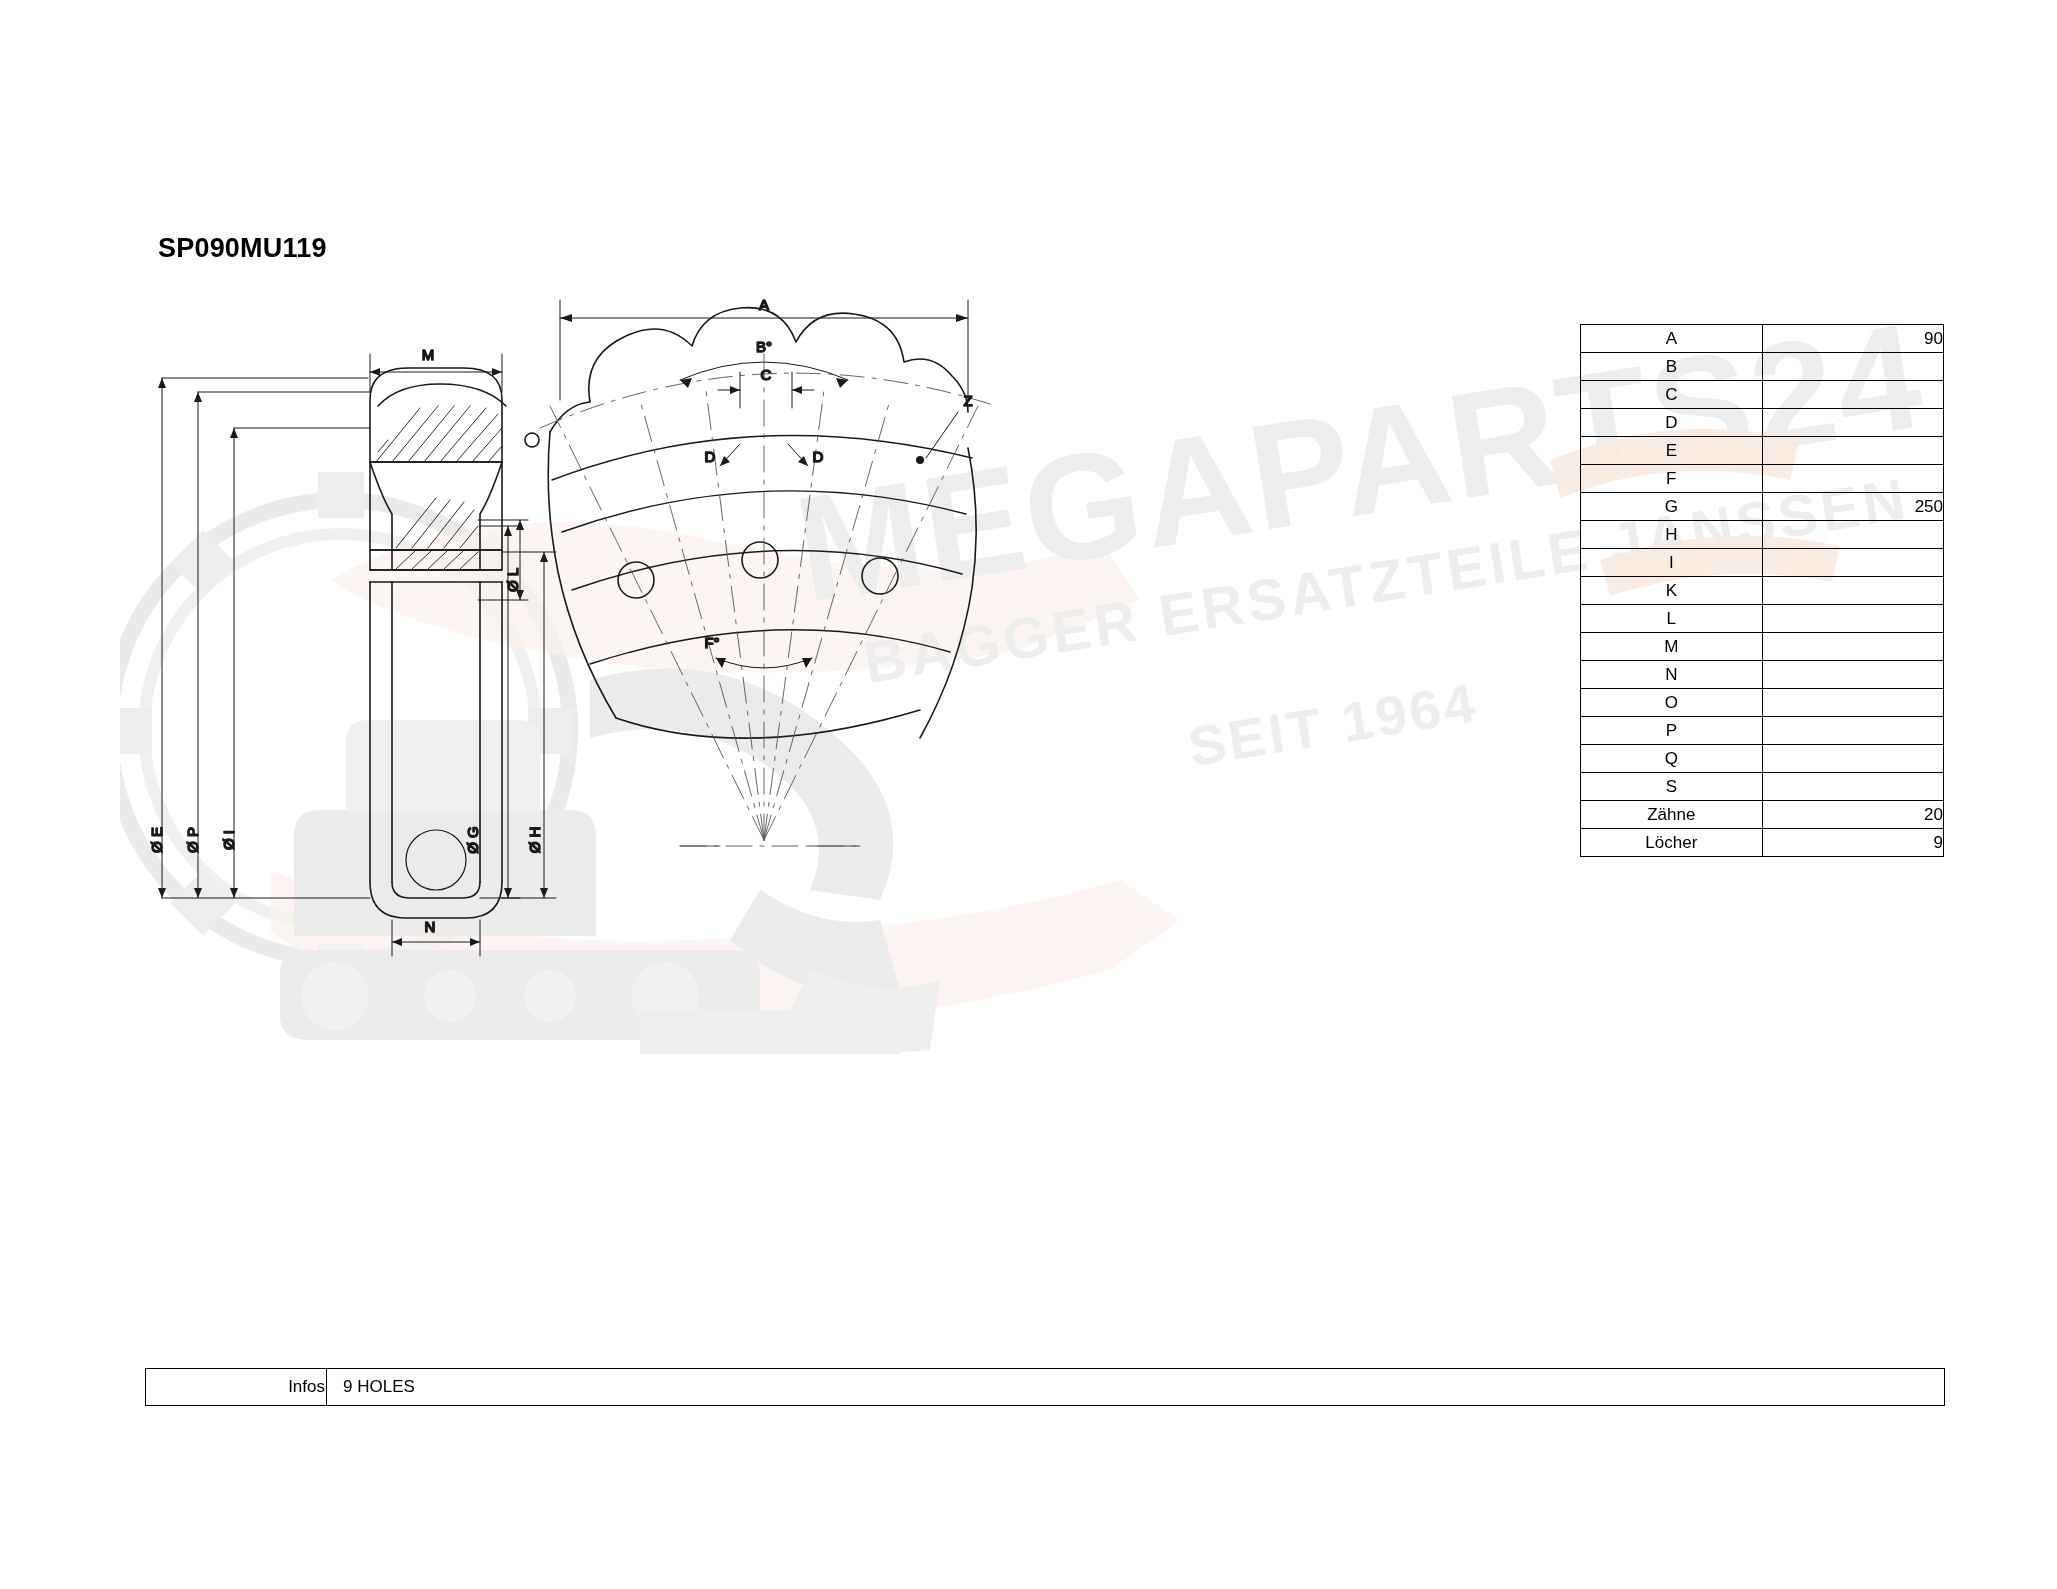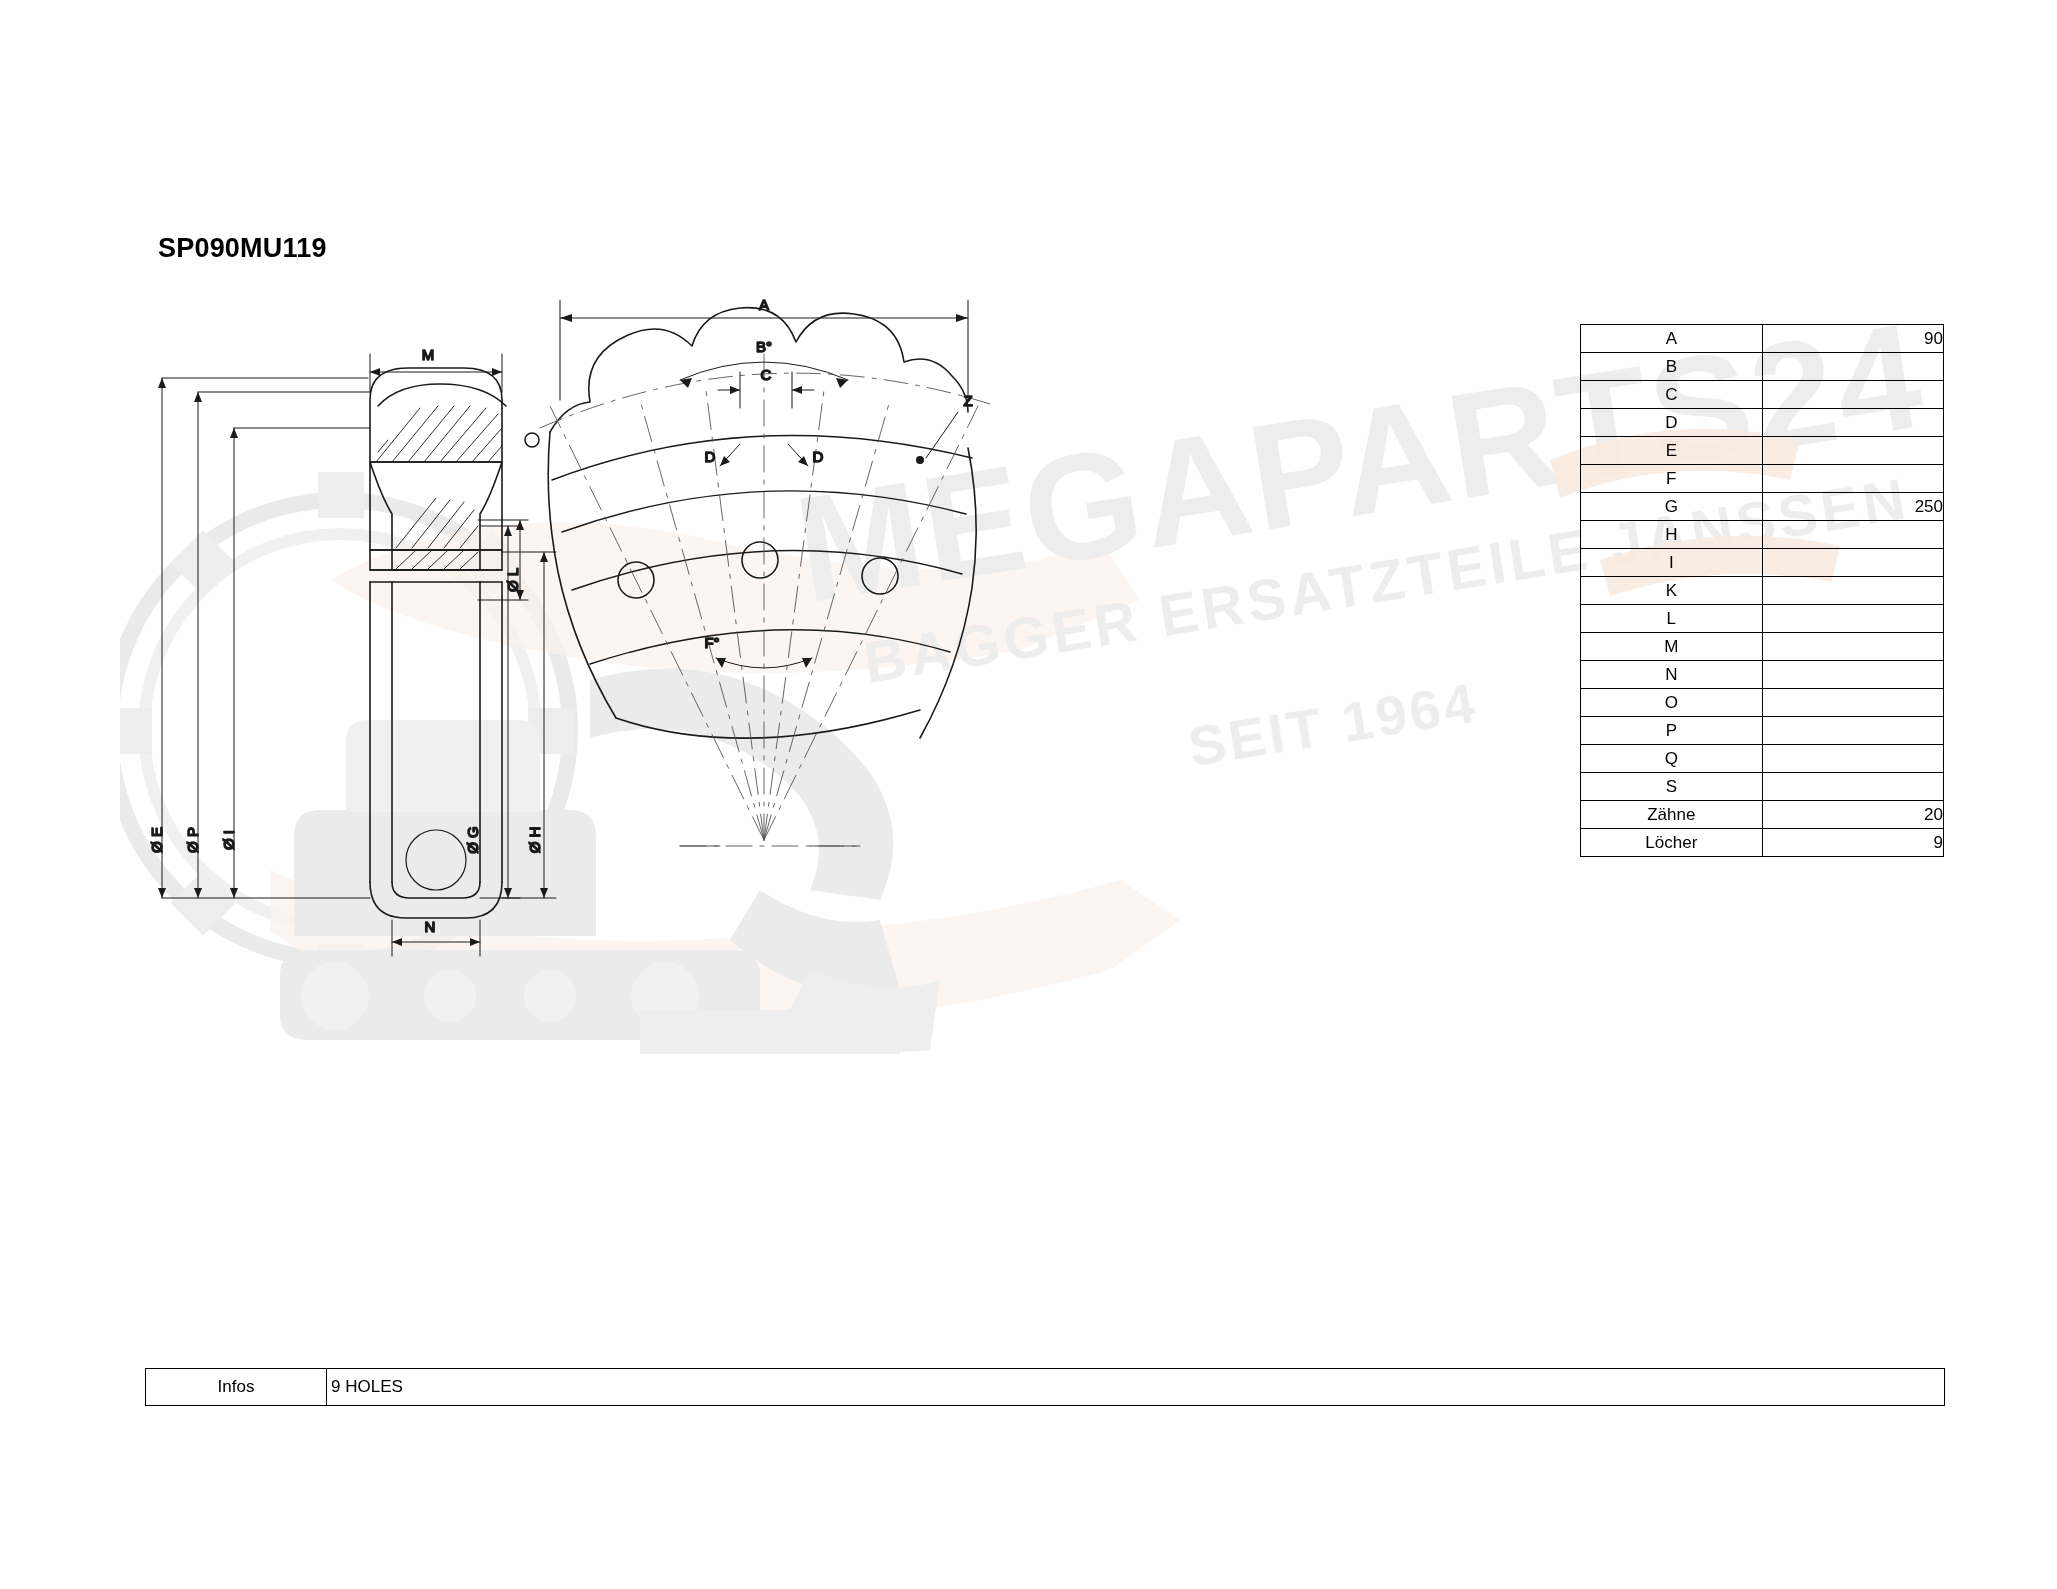--- a/index.html
+++ b/index.html
@@ -86,25 +86,25 @@
     font-size: 17px;
     color: #000;
   }
   #infos-table td {
     border: 1px solid #000;
     height: 34px;
     vertical-align: middle;
   }
   #infos-table td.label {
     width: 178px;
-    text-align: center;
+    text-align: right;
   }
   #infos-table td.value {
     text-align: left;
-    padding-left: 4px;
+    padding-left: 16px;
   }
 
   .dim-text { font-size: 15px; fill: #1a1a1a; }
 </style>
 </head>
 <body>
 
 <div id="page">
 
   <div id="part-title">SP090MU119</div>

